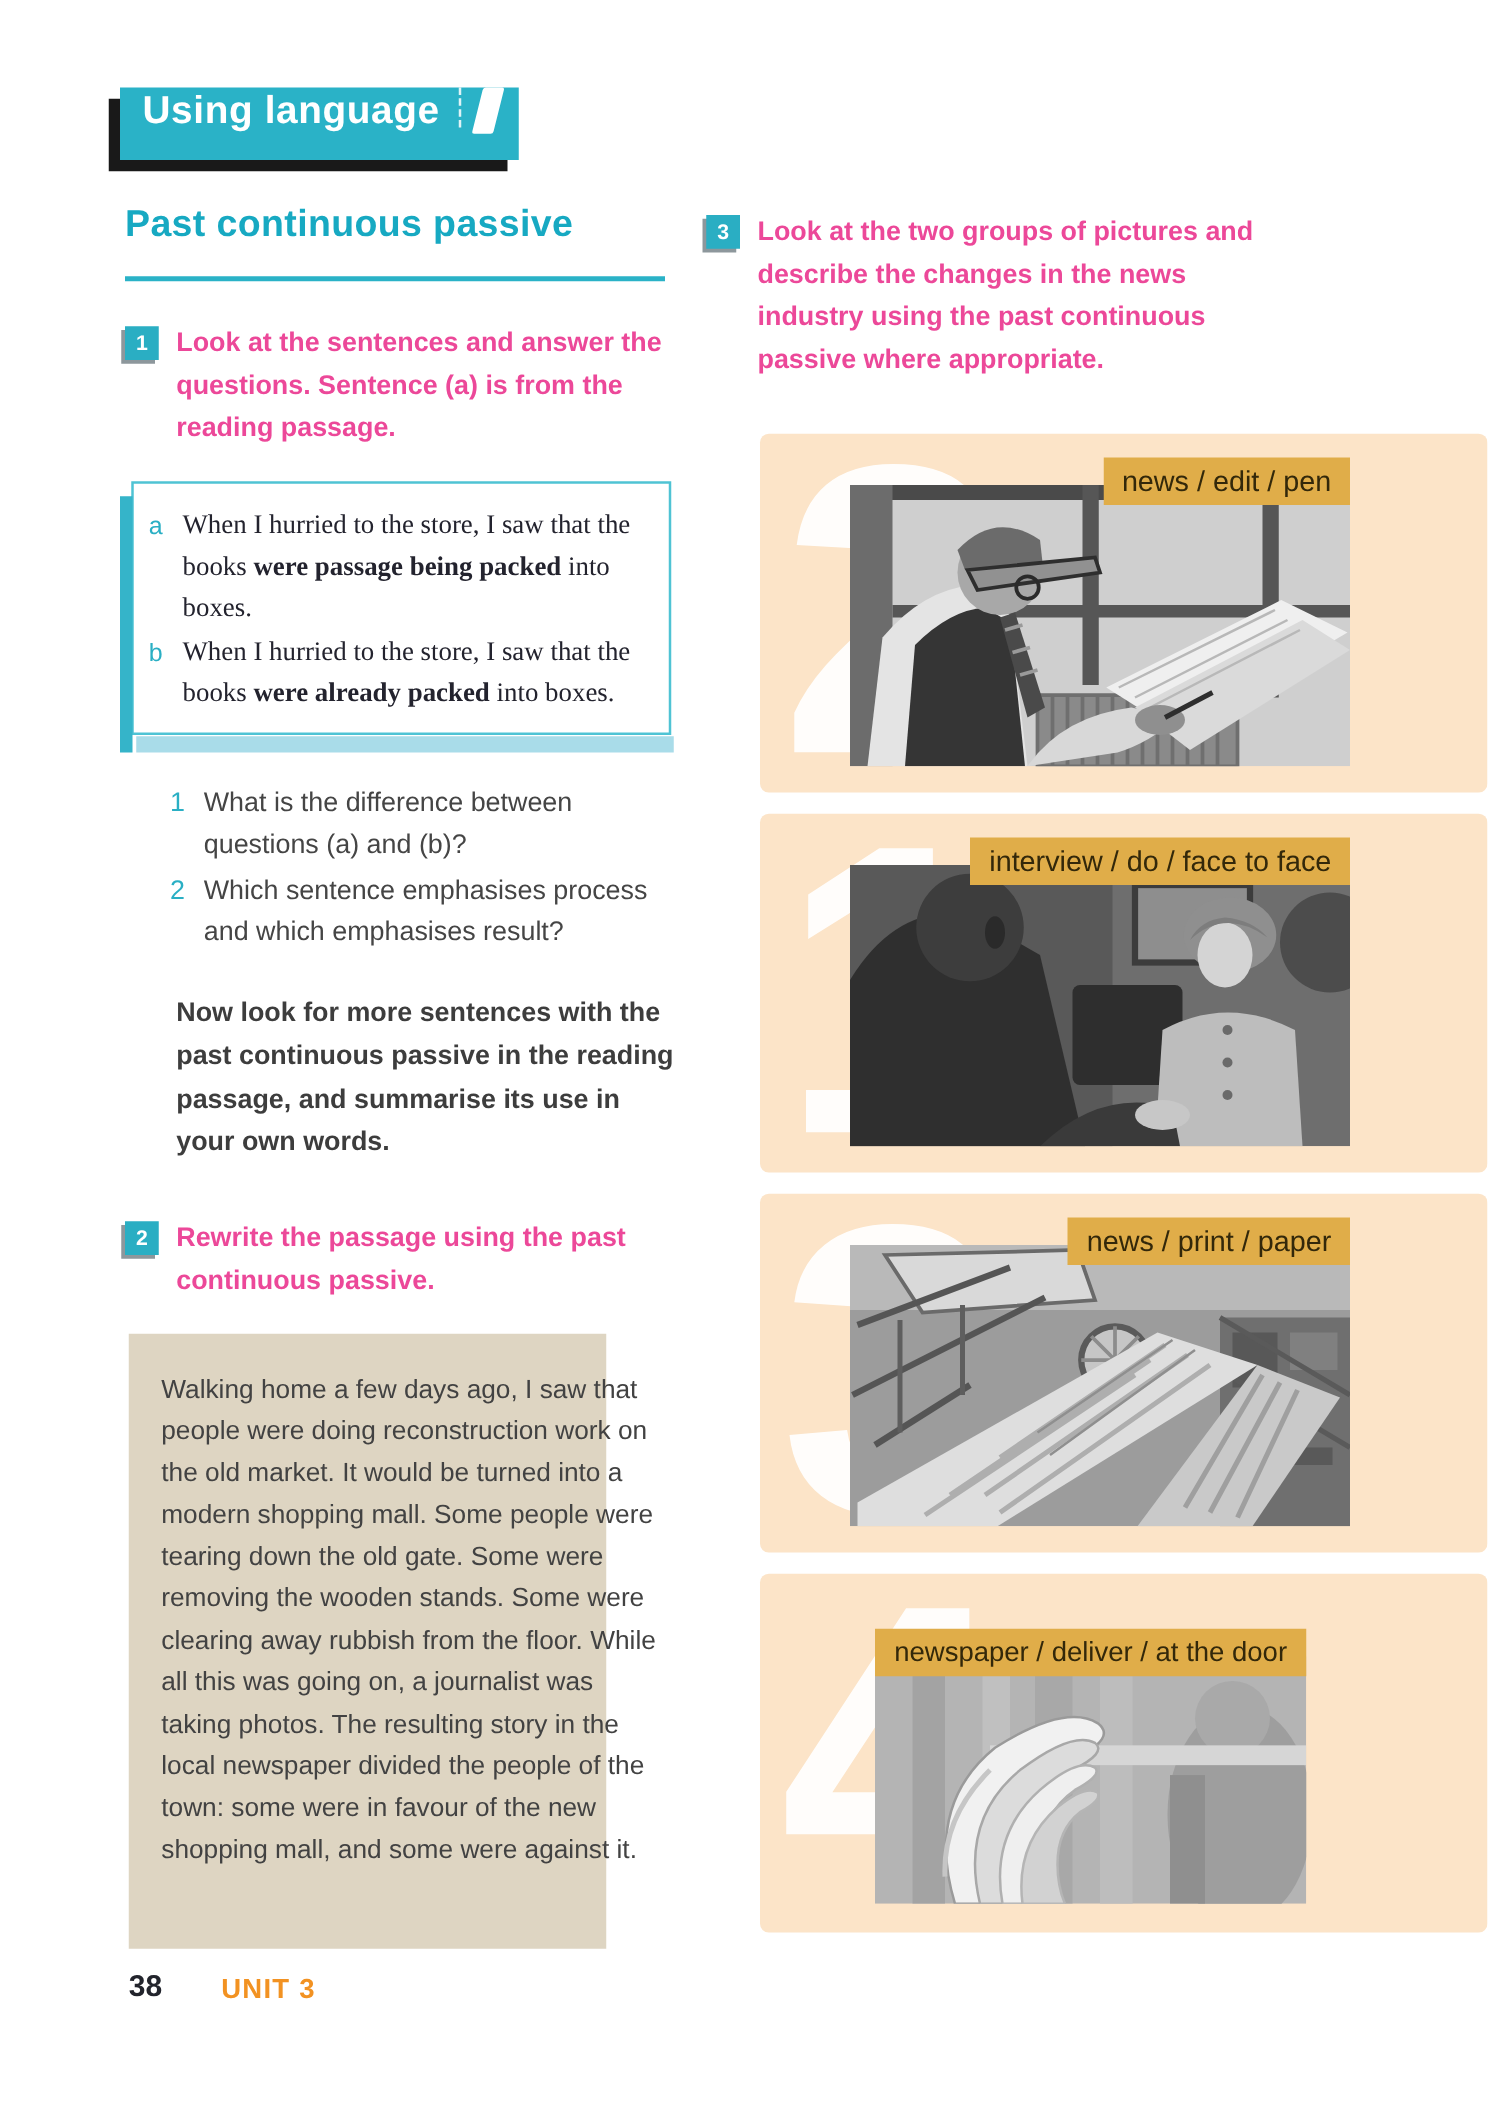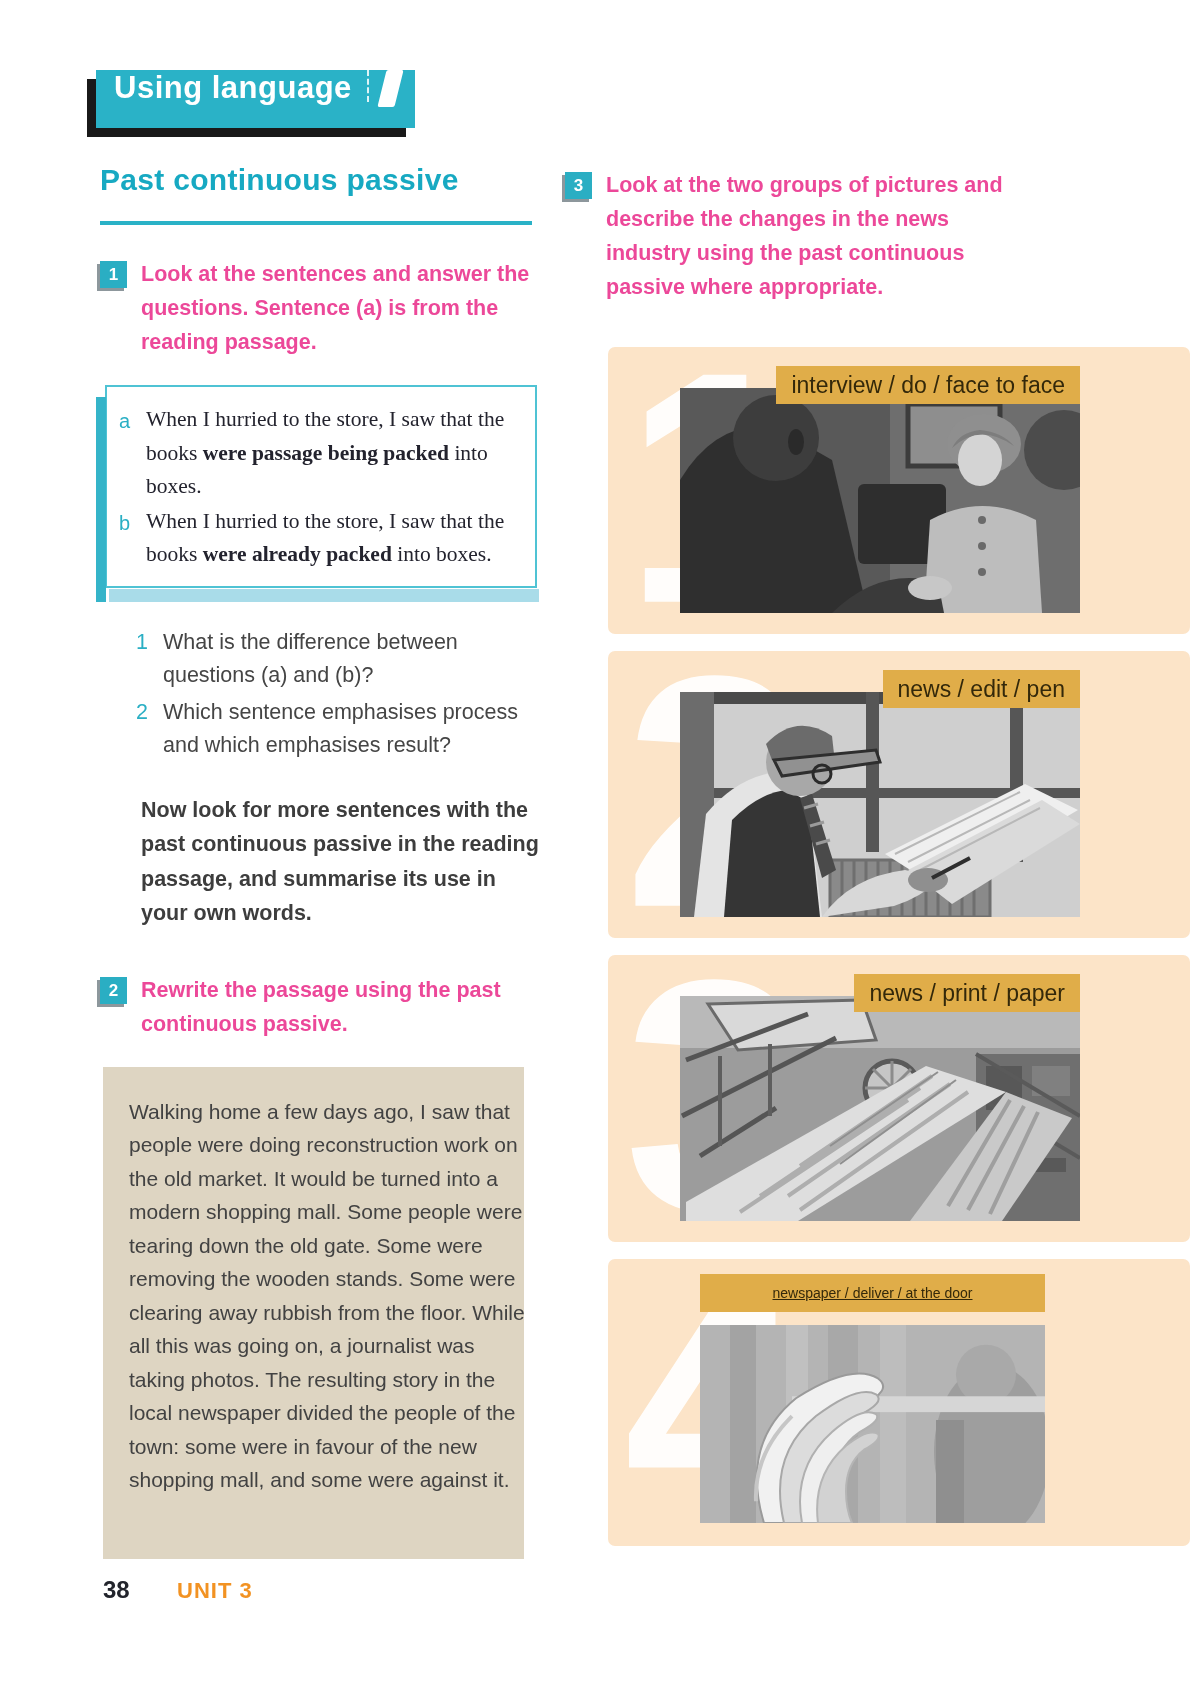--- a/index.html
+++ b/index.html
@@ -61,21 +61,21 @@
   
   .questions { margin:38px 0 0 36px; }
   .question { display:flex; font-size:21.5px; line-height:33.5px; color:#454545; margin-bottom:3px; }
   .q-num { flex:0 0 27px; color:#2aafc4; }
   .q-text { width:370px; }
 
   .follow-up { margin:30px 0 0 41px; width:406px; font-size:21.5px; font-weight:700; line-height:34.5px; color:#3d3d3d; }
 
   
   .passage-box {
-    margin:26px 0 0 3px; width:421px; background:#ded5c2;
+    margin:26px 0 0 3px; width:382px; background:#ded5c2;
     padding:28px 18px 62px 26px;
   }
   .passage-text { font-size:21px; line-height:33.5px; color:#424242; width:398px; }
 
   
   .cards { margin:43px 0 0 43px; width:582px; }
   .card {
     position:relative; width:582px; height:287px; background:#fce4c8;
     border-radius:7px; overflow:hidden; margin-bottom:17px;
   }
@@ -85,21 +85,21 @@
     z-index:1; letter-spacing:-8px;
   }
   .photo { position:absolute; left:72px; top:41px; width:400px; height:225px; z-index:2; }
   .photo svg { width:100%; height:100%; display:block; }
   .card--4 .photo { left:92px; top:66px; width:345px; height:198px; }
   .caption {
     position:absolute; z-index:3; background:#e0ad49; height:38px; line-height:38px;
     font-size:23px; color:#33280a; padding:0 15px; white-space:nowrap;
   }
   .card--1 .caption, .card--2 .caption, .card--3 .caption { top:19px; right:110px; }
-  .card--4 .caption { left:92px; width:345px; top:15px; text-align:center; padding:0 6px; font-size:14px;text-decoration:underline; }
+  .card--4 .caption { left:92px; width:345px; top:44px; text-align:center; padding:0 6px; font-size:22px; }
 
   
   .page-num  { position:absolute; left:103px; top:1576px; font-size:24px; font-weight:700; color:#22242c; }
   .unit-label{ position:absolute; left:177px; top:1578px; font-size:22px; font-weight:700; color:#f29222; letter-spacing:1px; }
 </style>
 </head>
 <body>
 
 <div>
 
@@ -152,46 +152,20 @@
   </div>
 
   <div class="col-right">
 
     <div class="exercise" style="margin-top:0;">
       <span class="badge">3</span>
       <p class="instruction">Look at the two groups of pictures and describe the changes in the news industry using the past continuous passive where appropriate.</p>
     </div>
 
     <div class="cards">
-
-      <div class="card card--1">
-        <span class="card-num">1</span>
-        <div class="photo">
-          <svg viewBox="0 0 400 225" preserveAspectRatio="none" aria-hidden="true">
-            <rect width="400" height="225" fill="#6e6e6e"></rect>
-            <rect width="210" height="225" fill="#595959"></rect>
-            <rect x="228" y="16" width="92" height="62" fill="#8e8e8e" stroke="#3c3c3c" stroke-width="5"></rect>
-            <circle cx="384" cy="62" r="40" fill="#4c4c4c"></circle>
-            <rect x="178" y="96" width="88" height="80" rx="6" fill="#2e2e2e"></rect>
-            <path d="M244,225 L250,132 Q302,104 356,132 L362,225 Z" fill="#bdbdbd"></path>
-            <ellipse cx="304" cy="56" rx="37" ry="30" fill="#8f8f8f"></ellipse>
-            <ellipse cx="300" cy="72" rx="22" ry="26" fill="#d4d4d4"></ellipse>
-            <path d="M272,60 Q300,34 334,58 Q322,44 300,42 Q280,44 272,60 Z" fill="#7d7d7d"></path>
-            <circle cx="302" cy="132" r="4" fill="#6a6a6a"></circle>
-            <circle cx="302" cy="158" r="4" fill="#6a6a6a"></circle>
-            <circle cx="302" cy="184" r="4" fill="#6a6a6a"></circle>
-            <path d="M0,225 L0,92 Q38,30 96,40 L152,72 L188,225 Z" fill="#2f2f2f"></path>
-            <circle cx="96" cy="50" r="43" fill="#3d3d3d"></circle>
-            <ellipse cx="116" cy="54" rx="8" ry="13" fill="#2a2a2a"></ellipse>
-            <path d="M152,225 Q200,178 258,194 L264,225 Z" fill="#3a3a3a"></path>
-            <ellipse cx="250" cy="200" rx="22" ry="12" fill="#c7c7c7"></ellipse>
-          </svg>
-        </div>
-        <span class="caption">interview / do / face to face</span>
-      </div>
 
       <div class="card card--2">
         <span class="card-num">2</span>
         <div class="photo">
           <svg viewBox="0 0 400 225" preserveAspectRatio="none" aria-hidden="true">
             <rect width="400" height="225" fill="#cfcfcf"></rect>
             <rect width="400" height="12" fill="#4a4a4a"></rect>
             <rect x="0" y="0" width="34" height="225" fill="#6c6c6c"></rect>
             <rect x="186" y="0" width="13" height="160" fill="#565656"></rect>
             <rect x="330" y="0" width="13" height="170" fill="#565656"></rect>
@@ -210,20 +184,46 @@
             <path d="M120,106 L132,102 L156,178 L142,186 Z" fill="#4a4a4a"></path>
             <path d="M124,116 L138,112 M130,134 L144,130 M136,152 L150,148" stroke="#9a9a9a" stroke-width="3"></path>
             <path d="M142,225 Q170,185 225,178 L262,186 Q240,206 214,214 Z" fill="#d8d8d8"></path>
             <ellipse cx="248" cy="188" rx="20" ry="12" fill="#8f8f8f"></ellipse>
             <path d="M252,186 L290,166" stroke="#2e2e2e" stroke-width="4"></path>
           </svg>
         </div>
         <span class="caption">news / edit / pen</span>
       </div>
 
+      <div class="card card--1">
+        <span class="card-num">1</span>
+        <div class="photo">
+          <svg viewBox="0 0 400 225" preserveAspectRatio="none" aria-hidden="true">
+            <rect width="400" height="225" fill="#6e6e6e"></rect>
+            <rect width="210" height="225" fill="#595959"></rect>
+            <rect x="228" y="16" width="92" height="62" fill="#8e8e8e" stroke="#3c3c3c" stroke-width="5"></rect>
+            <circle cx="384" cy="62" r="40" fill="#4c4c4c"></circle>
+            <rect x="178" y="96" width="88" height="80" rx="6" fill="#2e2e2e"></rect>
+            <path d="M244,225 L250,132 Q302,104 356,132 L362,225 Z" fill="#bdbdbd"></path>
+            <ellipse cx="304" cy="56" rx="37" ry="30" fill="#8f8f8f"></ellipse>
+            <ellipse cx="300" cy="72" rx="22" ry="26" fill="#d4d4d4"></ellipse>
+            <path d="M272,60 Q300,34 334,58 Q322,44 300,42 Q280,44 272,60 Z" fill="#7d7d7d"></path>
+            <circle cx="302" cy="132" r="4" fill="#6a6a6a"></circle>
+            <circle cx="302" cy="158" r="4" fill="#6a6a6a"></circle>
+            <circle cx="302" cy="184" r="4" fill="#6a6a6a"></circle>
+            <path d="M0,225 L0,92 Q38,30 96,40 L152,72 L188,225 Z" fill="#2f2f2f"></path>
+            <circle cx="96" cy="50" r="43" fill="#3d3d3d"></circle>
+            <ellipse cx="116" cy="54" rx="8" ry="13" fill="#2a2a2a"></ellipse>
+            <path d="M152,225 Q200,178 258,194 L264,225 Z" fill="#3a3a3a"></path>
+            <ellipse cx="250" cy="200" rx="22" ry="12" fill="#c7c7c7"></ellipse>
+          </svg>
+        </div>
+        <span class="caption">interview / do / face to face</span>
+      </div>
+
       <div class="card card--3">
         <span class="card-num">3</span>
         <div class="photo">
           <svg viewBox="0 0 400 225" preserveAspectRatio="none" aria-hidden="true">
             <rect width="400" height="225" fill="#9c9c9c"></rect>
             <rect width="400" height="52" fill="#b9b9b9"></rect>
             <path d="M28,8 L182,4 L196,44 L58,54 Z" fill="#d9d9d9" stroke="#6a6a6a" stroke-width="3"></path>
             <path d="M6,64 L128,18 M2,120 L156,42 M20,160 L96,112" stroke="#555555" stroke-width="5" fill="none"></path>
             <path d="M40,60 L40,150 M90,48 L90,120" stroke="#5e5e5e" stroke-width="4"></path>
             <rect x="296" y="58" width="104" height="167" fill="#6f6f6f"></rect>

